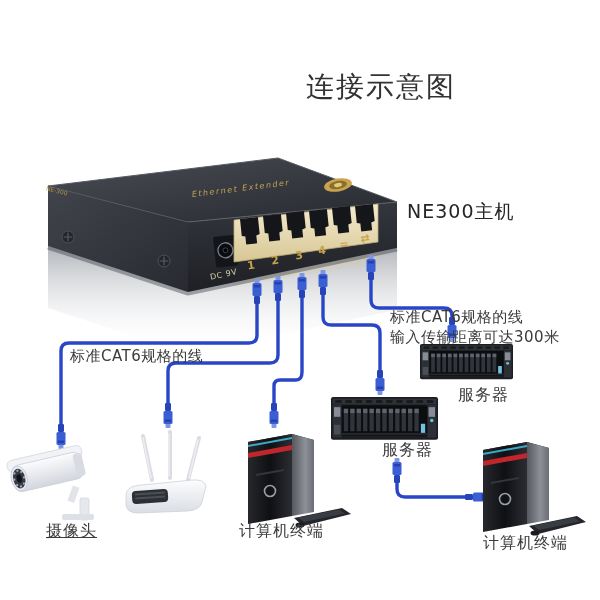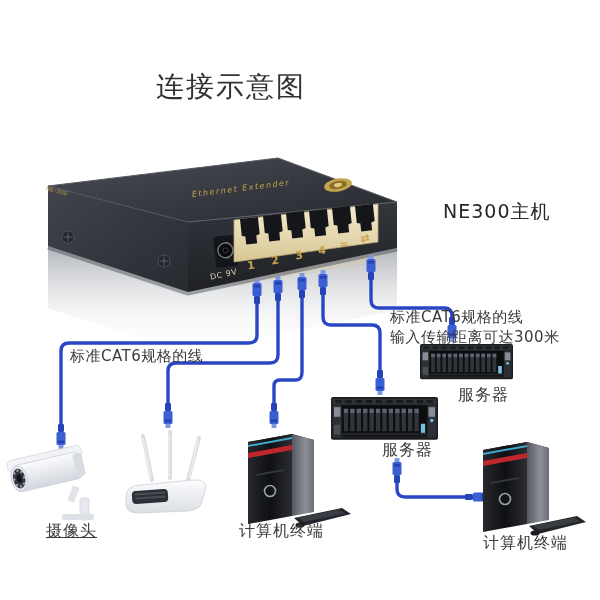--- a/index.html
+++ b/index.html
@@ -2,24 +2,24 @@
 <html><head>
 <meta charset="utf-8">
 <style>
   html,body{margin:0;padding:0;background:#ffffff;}
   #stage{
     position:relative;width:600px;height:600px;background:#ffffff;overflow:hidden;
     font-family:"DejaVu Sans","Liberation Sans",sans-serif;
   }
   #stage .abs{position:absolute;}
   .title{
-    font-size:28px;color:#323232;letter-spacing:2px;text-align:left;
+    font-size:28px;color:#323232;letter-spacing:2px;text-align:right;
     font-family:"DejaVu Sans","Liberation Sans",sans-serif;
   }
-  .ne-label{font-size:19px;color:#262626;letter-spacing:1px;margin-left:36px;}
+  .ne-label{font-size:19px;color:#262626;letter-spacing:1px;}
   .cable-note{font-size:15px;line-height:20px;color:#3a3a3a;letter-spacing:0.5px;white-space:nowrap;margin-top:44px;}
   .dev-label{font-size:16px;color:#3c3c3c;letter-spacing:1px;text-align:right;white-space:nowrap;}
   .port-num{
     width:16px;text-align:center;font-size:11px;font-weight:bold;color:#c9a34a;
     transform:rotate(-8deg);display:inline-block;
   }
   .dc-label{font-size:8px;color:#d9d0ad;letter-spacing:0.5px;transform:rotate(-12deg);}
   .top-brand{font-size:8px;font-style:italic;color:#c5a351;letter-spacing:1.5px;
     transform:rotate(-7deg);white-space:nowrap;text-align:center;width:150px;}
   .corner-brand{font-size:6px;color:#b39444;transform:rotate(14deg);white-space:nowrap;}

